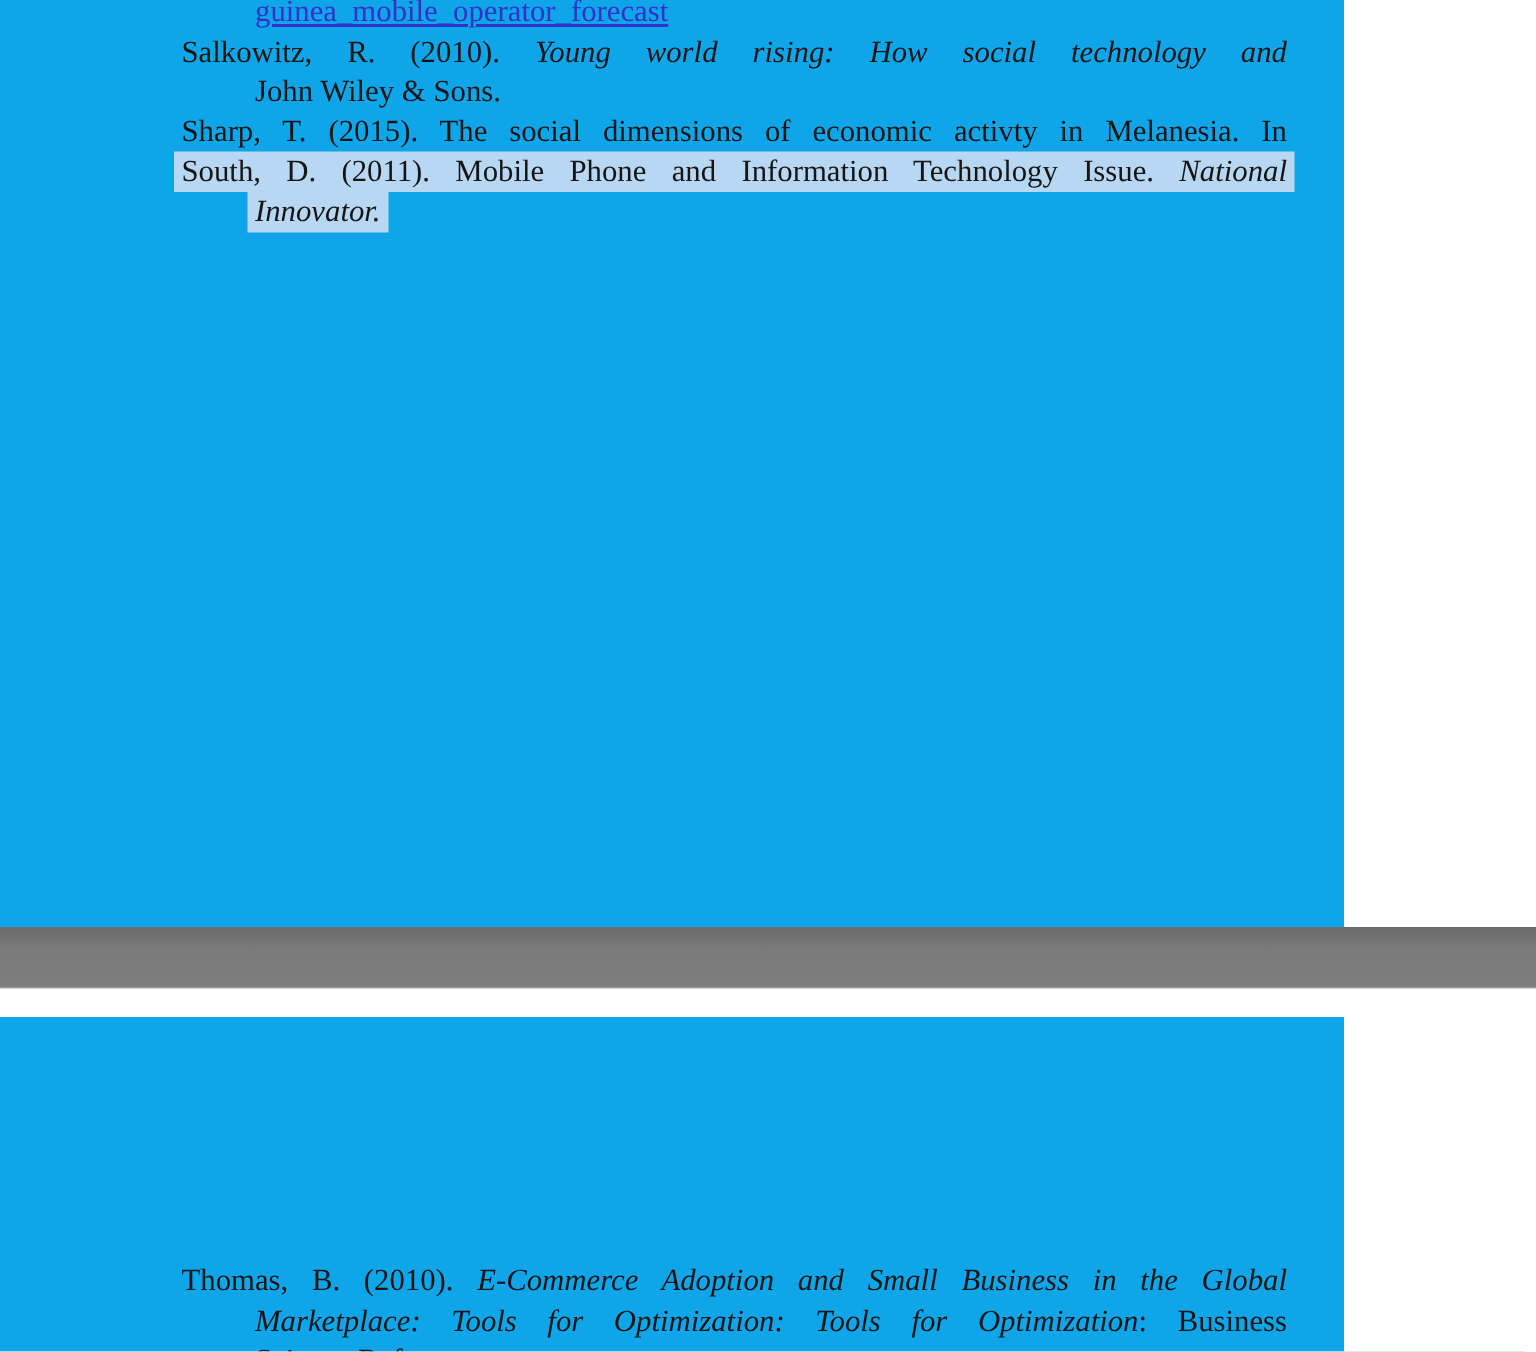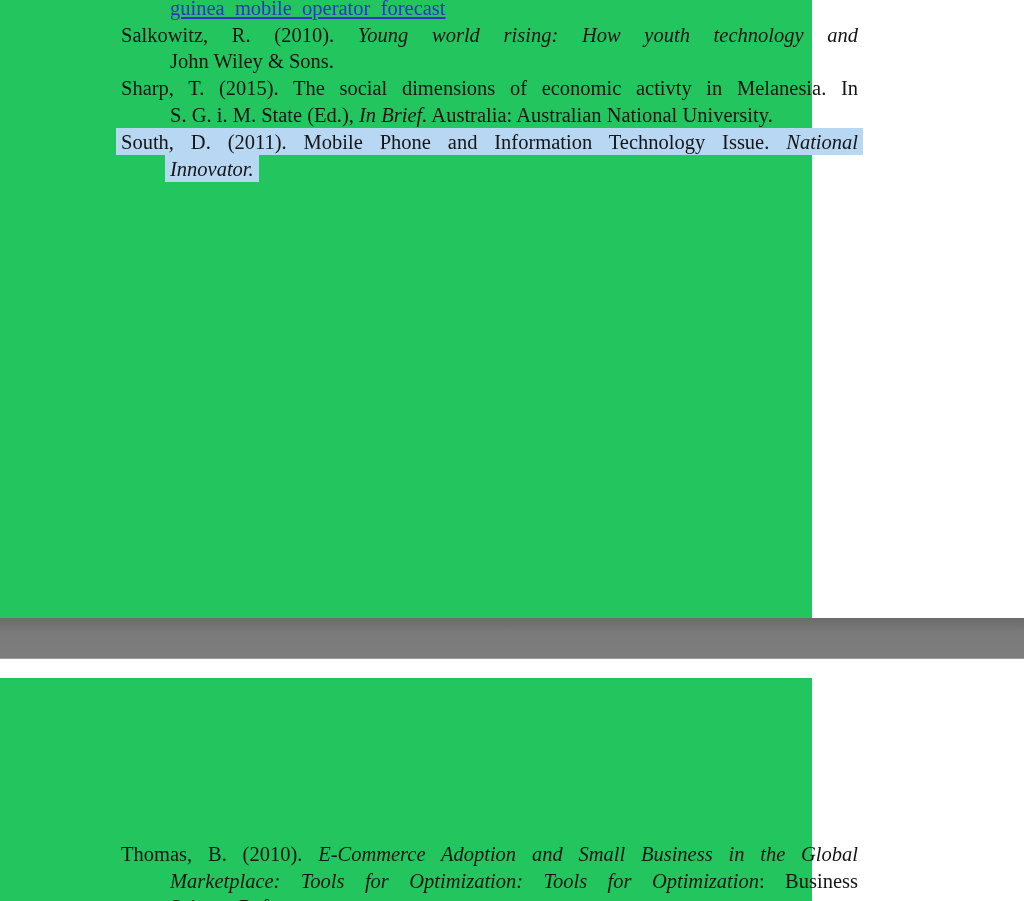--- a/index.html
+++ b/index.html
@@ -5,21 +5,21 @@
   html, body { margin: 0; padding: 0; background: #ffffff; }
   .screen {
     position: relative;
     width: 1024px;
     height: 901px;
     overflow: hidden;
     background: #ffffff;
     font-family: "Liberation Serif", "DejaVu Serif", serif;
     color: #151515;
   }
-  .page { position: absolute; left: 0; width: 812px; background: #22c55e; }
+  .page { position: absolute; left: 0; width: 896px; background: #0ea5e9; }
   .page1 { top: 0; height: 618px; }
   .page2 { top: 658px; height: 243px; margin-top: 20px; }
 
   
   .page-gap {
     position: absolute;
     left: 0; top: 618px;
     width: 1024px; height: 40px;
     background: linear-gradient(180deg, #6b6b6b 0%, #7a7a7a 35%, #7d7d7d 100%);
     border-bottom: 1px solid #9c9c9c;
@@ -55,24 +55,23 @@
   }
 </style>
 </head>
 <body>
 
 <div class="screen">
 
   <section class="page page1">
     <div class="textcol" id="page1-lines">
         <div class="line indent"><a class="seg link" href="#">guinea_mobile_operator_forecast</a></div>
-        <div class="line justify"><span class="seg r">Salkowitz, R. (2010). </span><span class="seg i">Young world rising: How youth technology and</span></div>
+        <div class="line justify"><span class="seg r">Salkowitz, R. (2010). </span><span class="seg i">Young world rising: How social technology and</span></div>
         <div class="line indent"><span class="seg r">John Wiley &amp; Sons.</span></div>
         <div class="line justify"><span class="seg r">Sharp, T. (2015). The social dimensions of economic activty in Melanesia. In</span></div>
-        <div class="line indent"><span class="seg r">S. G. i. M. State (Ed.), </span><span class="seg i">In Brief.</span><span class="seg r"> Australia: Australian National University.</span></div>
         <div class="line justify"><span class="hl"><span class="seg r">South, D. (2011). Mobile Phone and Information Technology Issue. </span><span class="seg i">National</span></span></div>
         <div class="line indent"><span class="hl"><span class="seg i">Innovator.</span></span></div>
       </div>
   </section>
 
   <div class="page-gap"></div>
 
   <section class="page page2">
 
     <div class="textcol" id="page2-lines">

